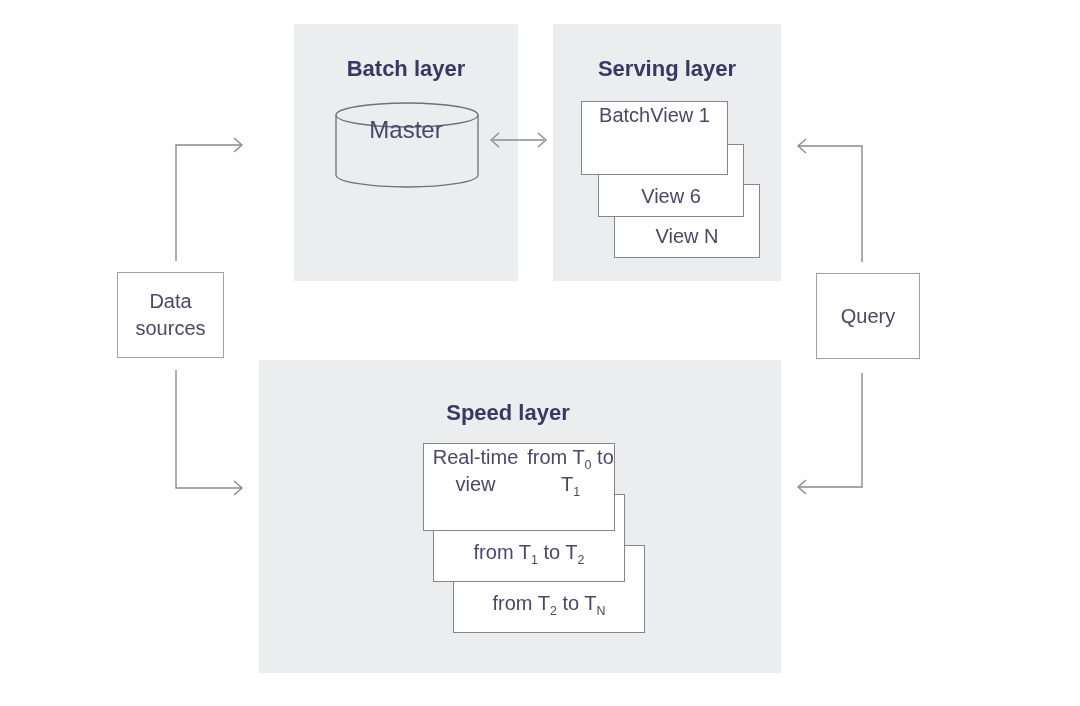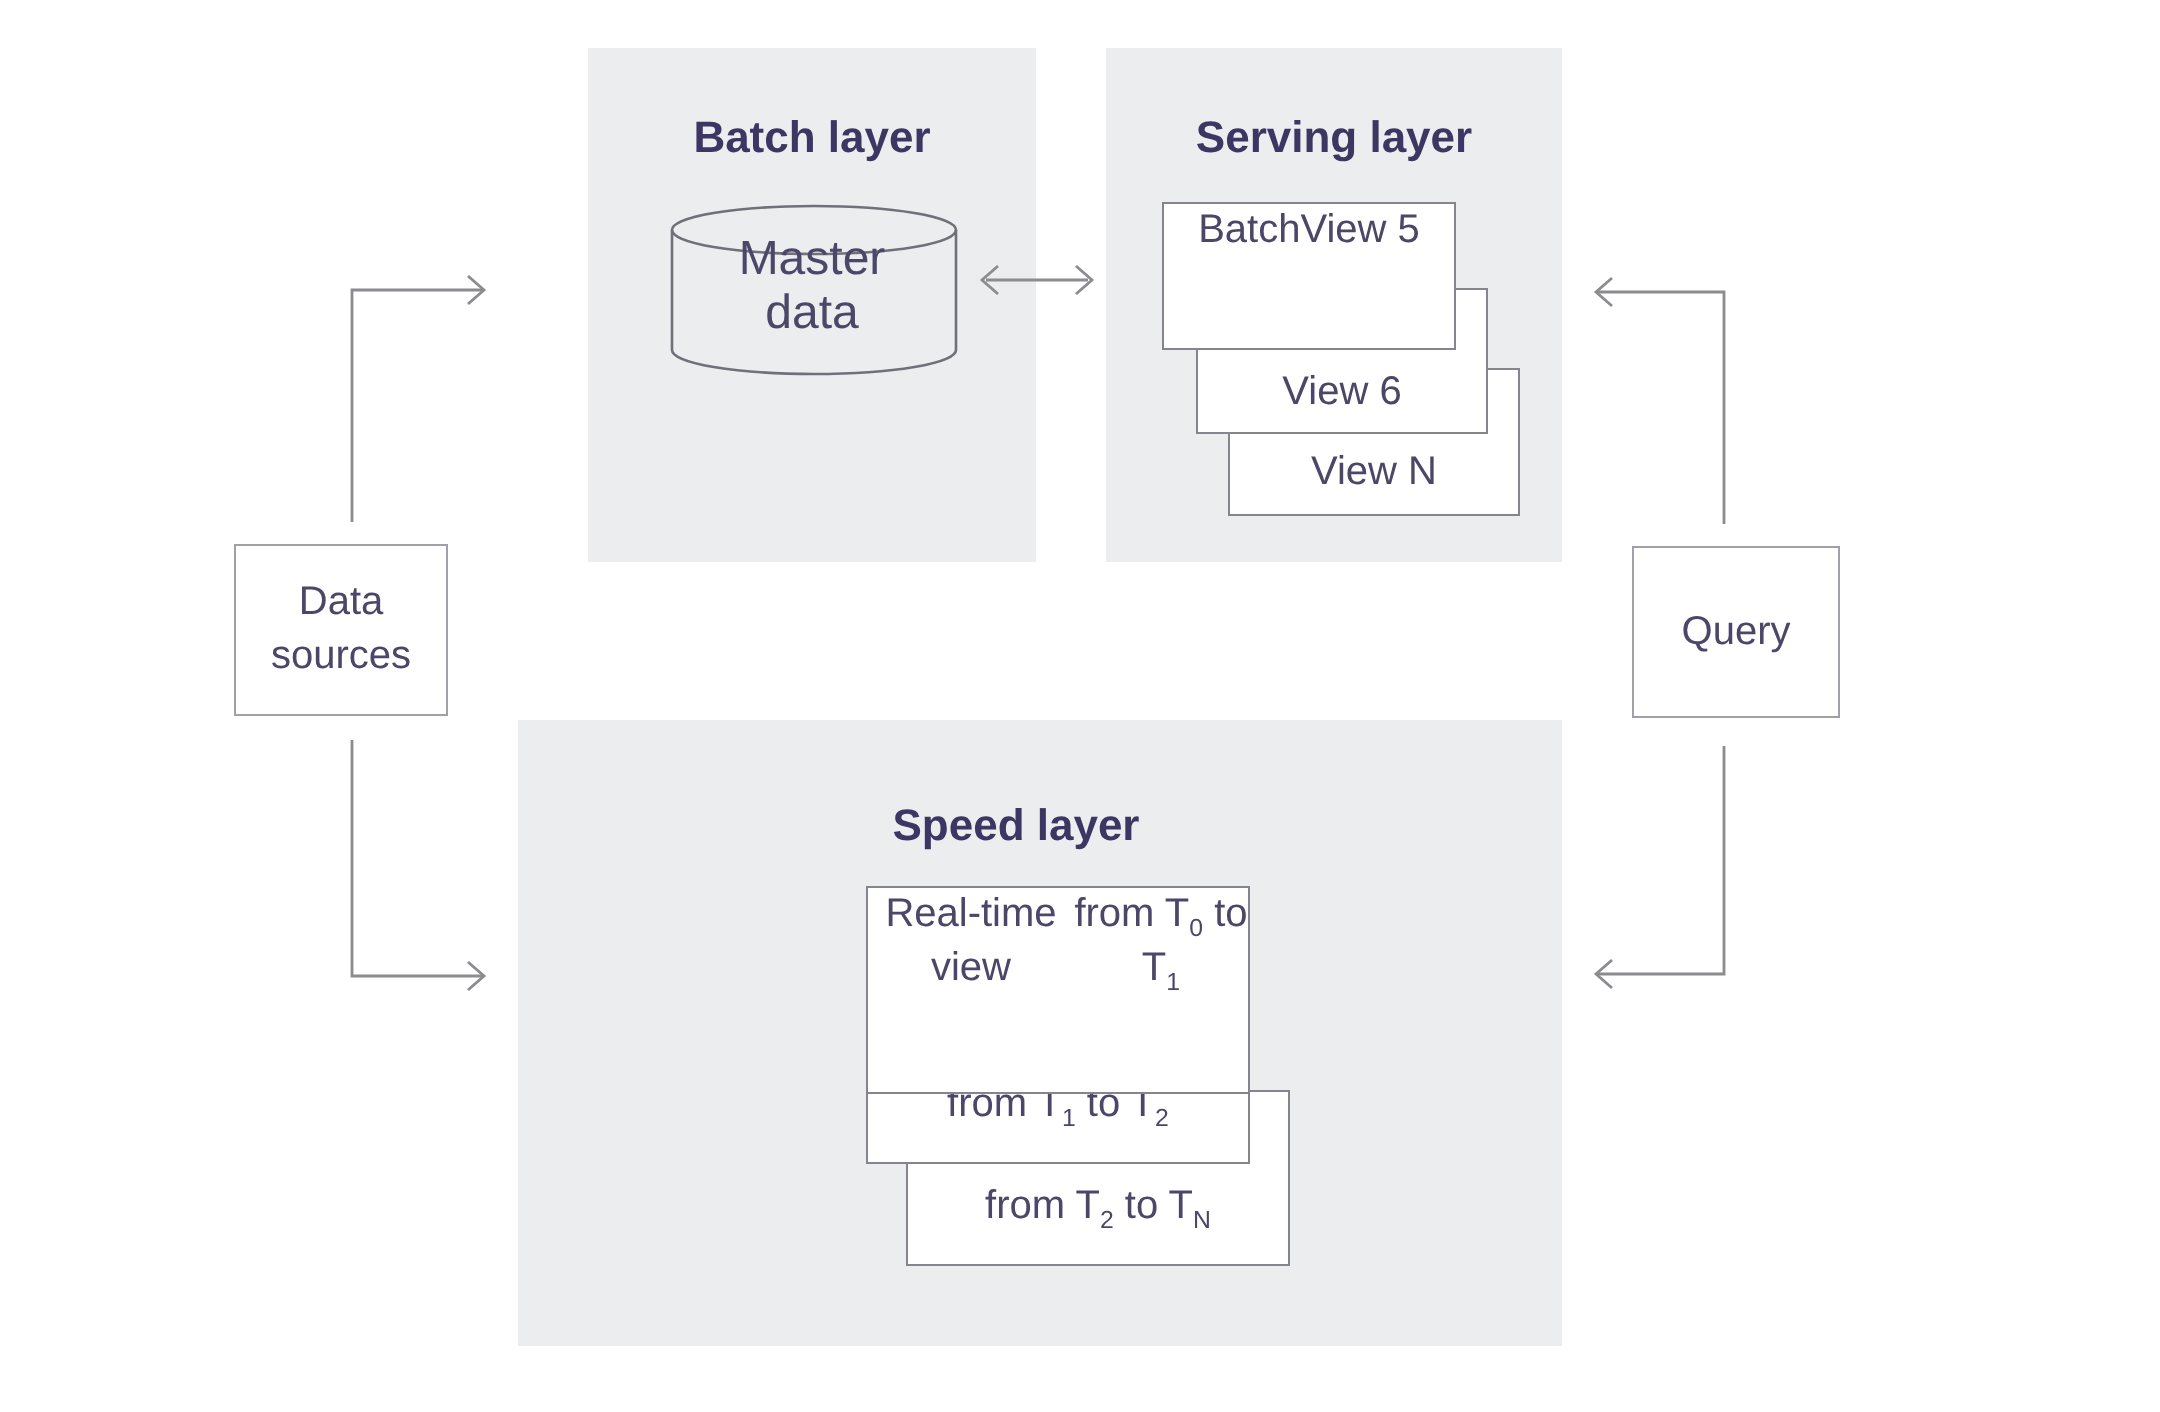--- a/index.html
+++ b/index.html
@@ -47,21 +47,21 @@
     border: 1px solid var(--stack-border, #86848f);
     box-sizing: border-box;
     font-size: 20px;
     line-height: 26px;
     text-align: center;
   }
   .wbox.front { display: flex; flex-direction: row; justify-content: center; }
   #sbox1 { left: 581px; top: 101px; width: 147px; height: 74px; z-index: 5; }
   #sbox2 { left: 598px; top: 144px; width: 146px; height: 73px; z-index: 4; }
   #sbox3 { left: 614px; top: 184px; width: 146px; height: 74px; z-index: 3; }
-  #pbox1 { left: 433px; top: 443px; width: 192px; height: 104px; z-index: 5; line-height: 27px; }
+  #pbox1 { left: 423px; top: 443px; width: 192px; height: 88px; z-index: 5; line-height: 27px; }
   #pbox2 { left: 433px; top: 494px; width: 192px; height: 88px; z-index: 4; }
   #pbox3 { left: 453px; top: 545px; width: 192px; height: 88px; z-index: 3; }
   .stack-label { position: absolute; left: 0; right: 0; line-height: 22px; }
   #sbox2 .stack-label, #sbox3 .stack-label { top: 40px; }
   #pbox2 .stack-label, #pbox3 .stack-label { top: 46px; }
   sub { font-size: 0.62em; line-height: 0; }
 
   
   .node {
     position: absolute;
@@ -114,35 +114,34 @@
   </svg>
 
   <div class="panel" id="panel-batch">
     <div class="panel-title">Batch layer</div>
     <svg class="cyl" width="146" height="92" viewBox="0 0 146 92">
       <path d="M2 14 L2 74 A71 12 0 0 0 144 74 L144 14"></path>
       <ellipse cx="73" cy="14" rx="71" ry="12"></ellipse>
     </svg>
     <div class="cyl-label">
       <span class="block">Master</span>
-      <span class="block">data</span>
     </div>
   </div>
 
   <div class="panel" id="panel-serving">
     <div class="panel-title">Serving layer</div>
   </div>
 
   <div class="panel" id="panel-speed">
     <div class="panel-title">Speed layer</div>
   </div>
 
   <div class="wbox front" id="sbox1">
     <span>Batch</span>
-    <span>View 5</span>
+    <span>View 1</span>
   </div>
   <div class="wbox" id="sbox2">
     <div class="stack-label">View 6</div>
   </div>
   <div class="wbox" id="sbox3">
     <div class="stack-label">View N</div>
   </div>
 
   <div class="wbox front" id="pbox1">
     <span>Real-time view</span>

